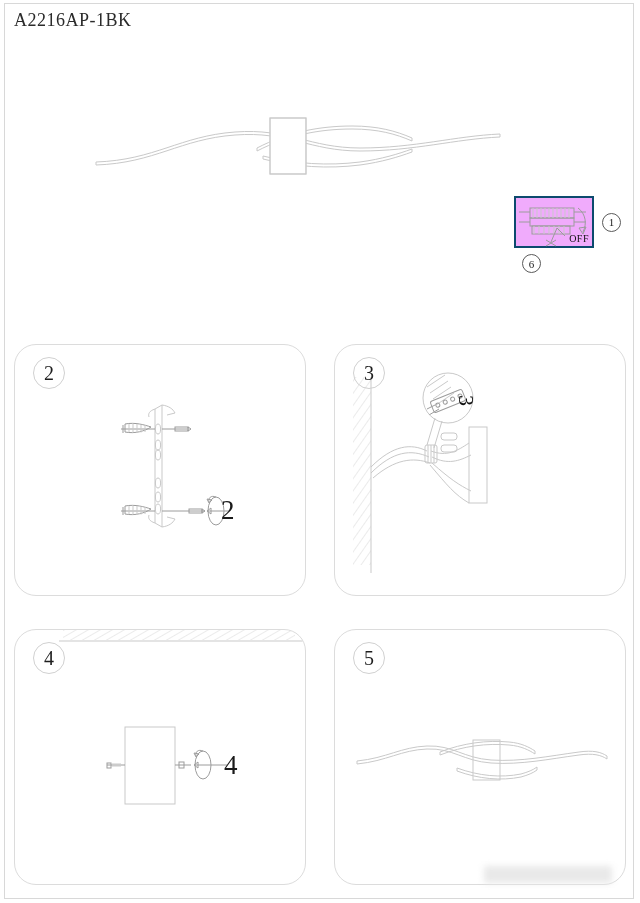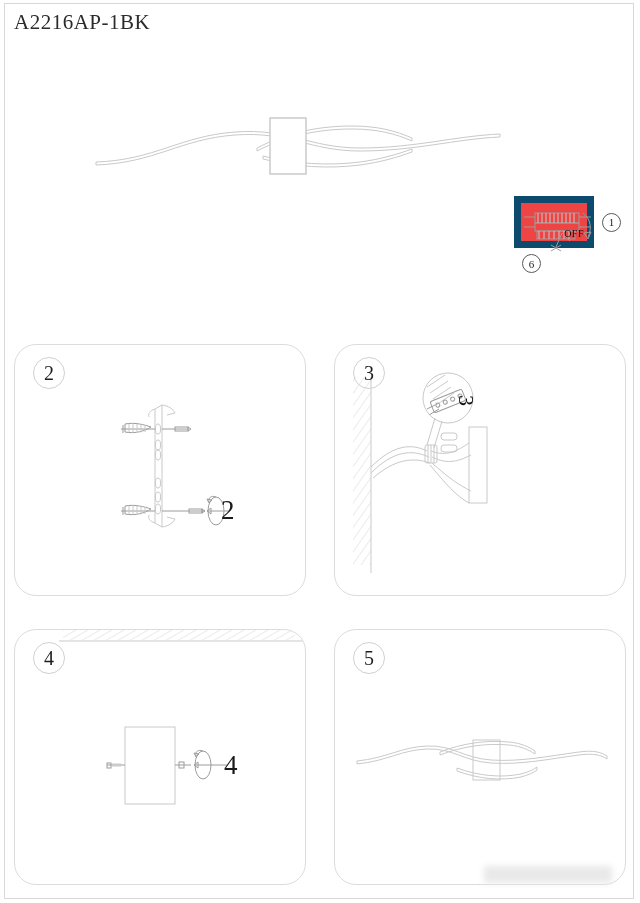--- a/index.html
+++ b/index.html
@@ -26,21 +26,21 @@
     height: 896px;
     border: 1px solid #d8d8d8;
     box-sizing: border-box;
   }
 
   
   #model-title {
     position: absolute;
     left: 14px;
     top: 10px;
-    font-size: 21px;
+    font-size: 18px;
     letter-spacing: 0.5px;
     font-family: "Liberation Serif", "DejaVu Serif", serif;
     color: #2b2b2b;
     white-space: nowrap;
   }
 
   
   #hero-illustration {
     position: absolute;
     left: 60px;
@@ -54,24 +54,24 @@
     position: absolute;
     display: flex;
     align-items: center;
   }
   #switch-off-row { left: 514px; top: 196px; }
   #switch-on-row  { left: 514px; top: 254px; }
 
   .switch-box {
     width: 80px;
     height: 52px;
-    border: 7px solid #0c4a6e;
+    border: 2px solid #0c4a6e;
     box-sizing: border-box;
     position: relative;
-    background: #ef4444;
+    background: #f0abfc;
   }
   .switch-box svg { display: block; }
   .switch-state-label {
     position: absolute;
     right: 3px;
     bottom: 2px;
     font-size: 10px;
     font-family: "Liberation Serif", "DejaVu Serif", serif;
     color: #111;
     letter-spacing: 0.5px;

